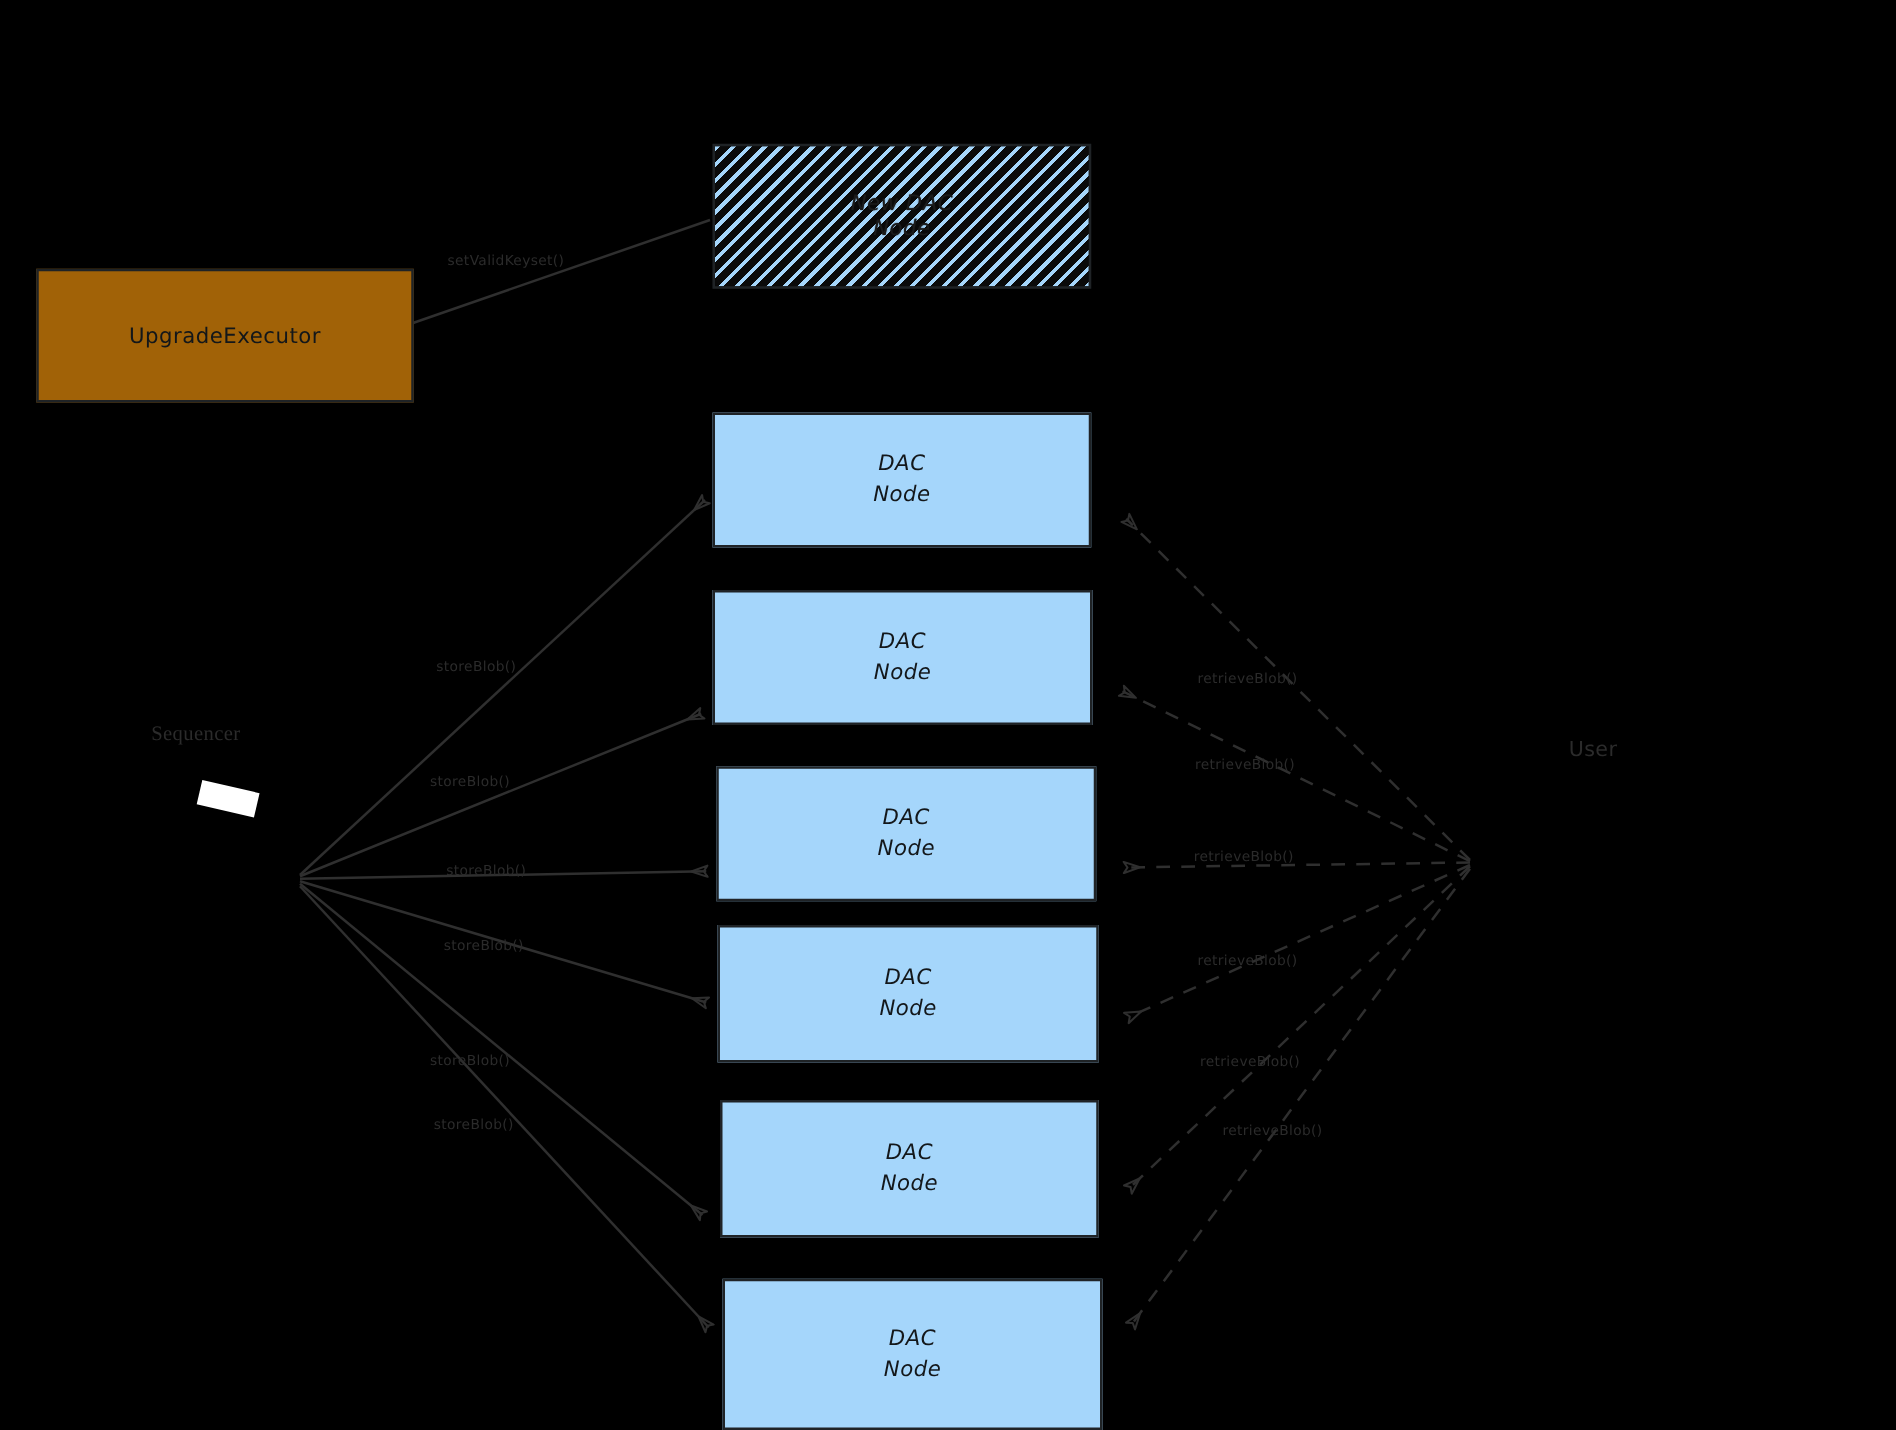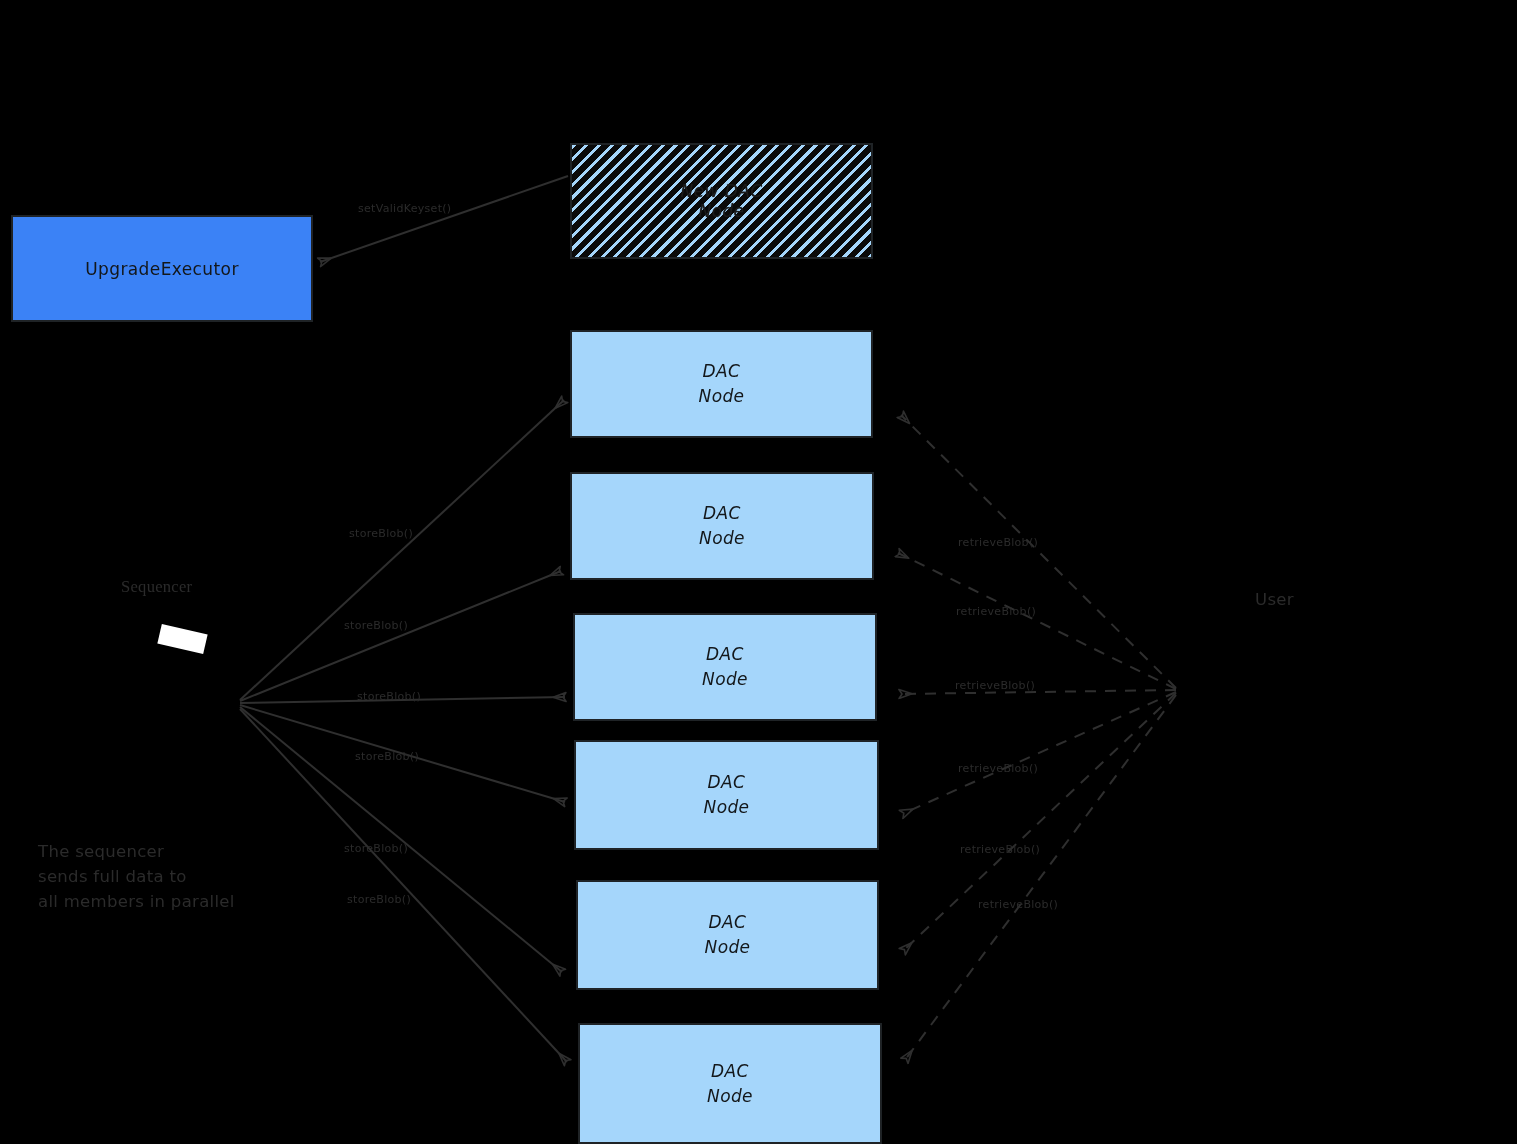--- a/index.html
+++ b/index.html
@@ -38,49 +38,49 @@
     justify-content: center;
     color: #13171a;
     font-size: 17px;
     line-height: 1.45;
     font-style: italic;
     letter-spacing: 0.4px;
   }
   .node-box span { display: block; }
   .exec-box {
     position: absolute;
-    background: #3b82f6;
+    background: #a16207;
     border: 2px solid #1f2326;
     box-sizing: border-box;
     display: flex;
     align-items: center;
     justify-content: center;
     color: #13171a;
     font-size: 17px;
     letter-spacing: 0.4px;
+    margin-left: 18px;
   }
   .hatch-box {
     position: absolute;
     box-sizing: border-box;
     border: 2px solid #1f2326;
     background-color: #0a0a0a;
     background-image: repeating-linear-gradient(
         135deg,
         #a5d6fb 0px, #a5d6fb 3px,
         #0a0a0a 3px, #0a0a0a 9px);
     display: flex;
     flex-direction: column;
     align-items: center;
     justify-content: center;
     font-size: 17px;
     font-style: italic;
     letter-spacing: 0.4px;
     color: #1b1b1b;
     text-shadow: 0 0 1px #111;
-    margin-top: 28px;
   }
   .hatch-box span { display: block; }
 
   .lbl {
     position: absolute;
     color: #2b2b2b;
     font-size: 11px;
     white-space: nowrap;
     letter-spacing: 0.3px;
   }
@@ -180,23 +180,20 @@
     <span>Node</span>
   </div>
 
   <div class="actor-lbl" style="left:121px; top:577px;font-family:Liberation Serif, serif;">Sequencer</div>
   <div class="seq-glyph" style="left:159px; top:629px; width:47px; height:20px;"></div>
 
   <div class="actor-lbl" style="left:1255px; top:590px;">User</div>
 
 
 
-  <div class="note" style="left:38px; top:840px;">The sequencer
-sends full data to
-all members in parallel</div>
 
   <div class="lbl" style="left:358px; top:202px;">setValidKeyset()</div>
 
   <div class="lbl" style="left:349px; top:527px;">storeBlob()</div>
   <div class="lbl" style="left:344px; top:619px;">storeBlob()</div>
   <div class="lbl" style="left:357px; top:690px;">storeBlob()</div>
   <div class="lbl" style="left:355px; top:750px;">storeBlob()</div>
   <div class="lbl" style="left:344px; top:842px;">storeBlob()</div>
   <div class="lbl" style="left:347px; top:893px;">storeBlob()</div>
 

